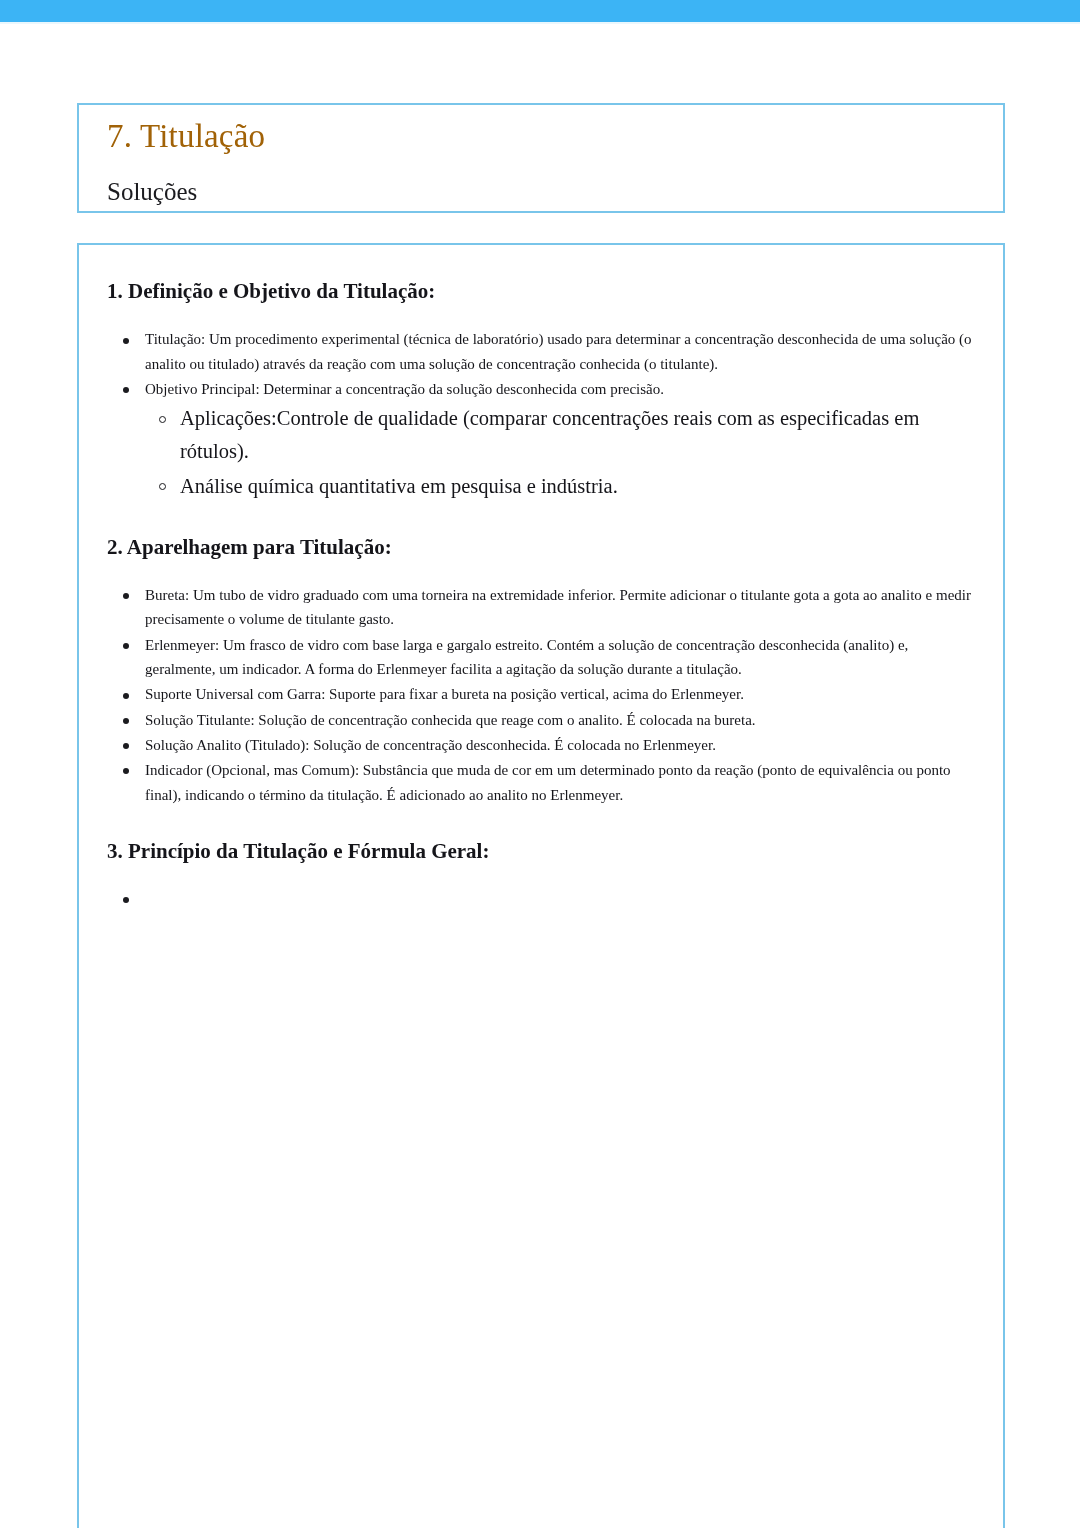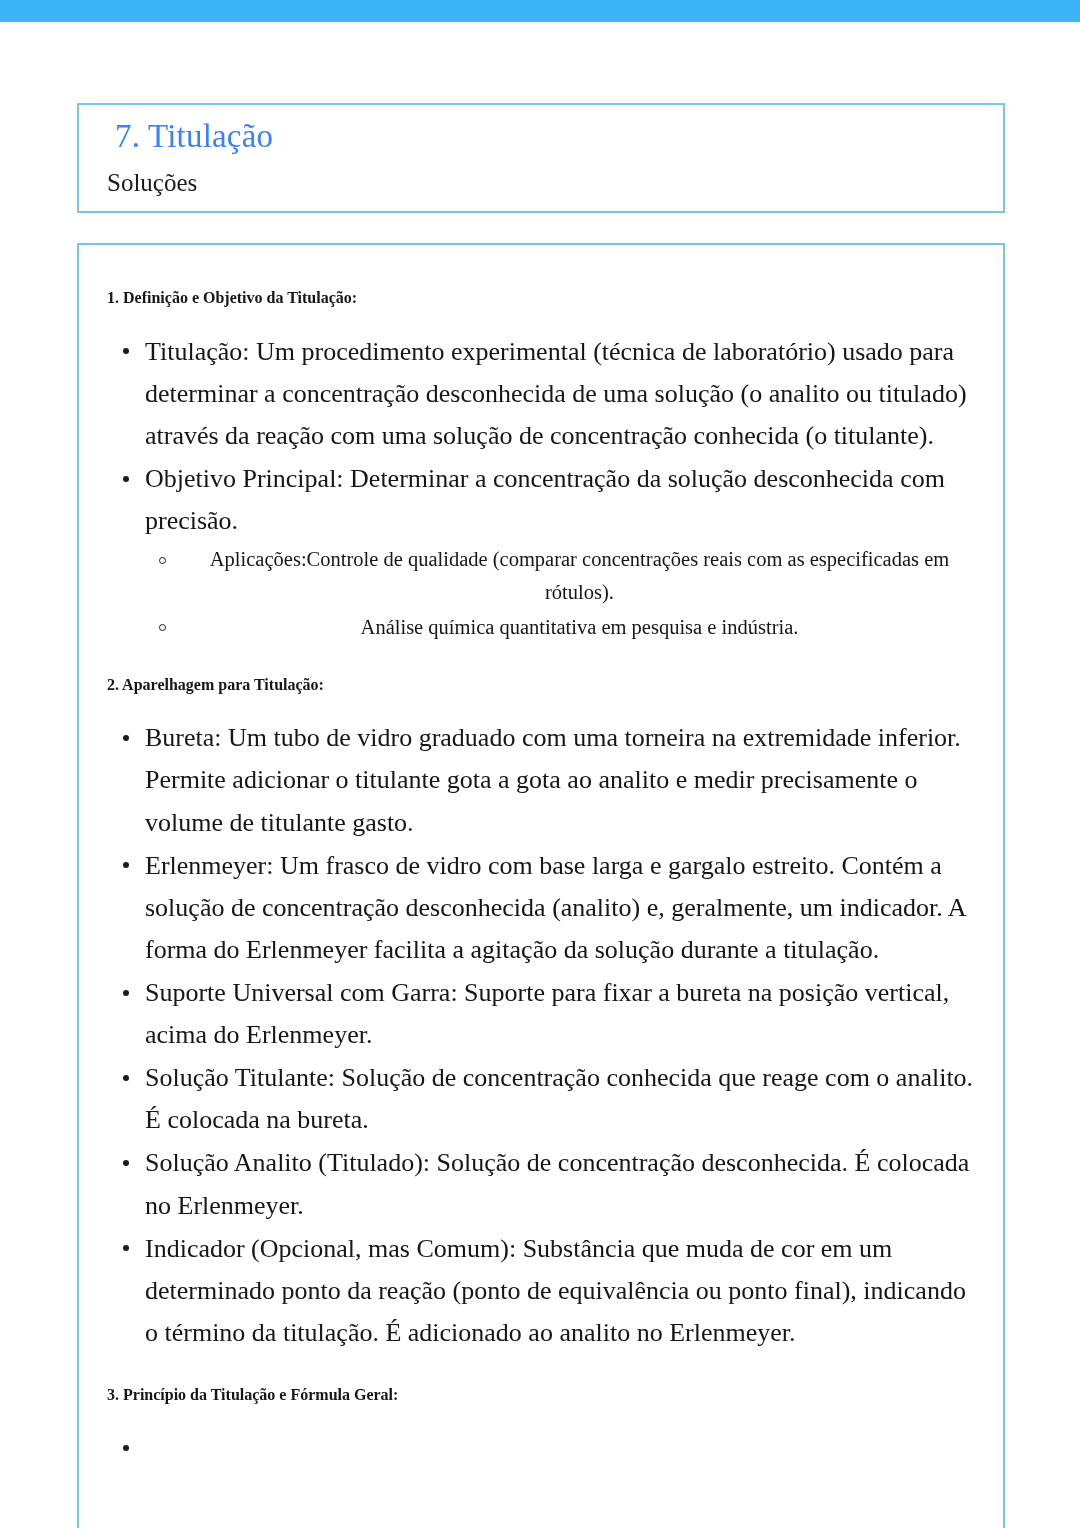--- a/index.html
+++ b/index.html
@@ -41,33 +41,33 @@
     left: 77px;
     top: 103px;
     width: 928px;
     height: 110px;
     box-sizing: border-box;
     border: 2px solid #79c5ea;
     background: #ffffff;
   }
   #doc-title {
     position: absolute;
-    left: 36px;
+    left: 28px;
     top: 13px;
     font-size: 33px;
     line-height: 1.1;
     font-weight: 400;
-    color: #3b82f6;
+    color: #a16207;
     letter-spacing: 0.2px;
     white-space: nowrap;
   }
   #doc-subtitle {
     position: absolute;
     left: 28px;
-    top: 64px;
+    top: 73px;
     font-size: 25px;
     line-height: 1.15;
     font-weight: 400;
     color: #1b1b1f;
     white-space: nowrap;
   }
 
   
   #content-card {
     position: absolute;
@@ -83,38 +83,38 @@
   }
   #content-inner {
     position: absolute;
     left: 28px;
     top: 30px;
     width: 872px;
   }
 
   
   .section-heading {
-    font-size: 16px;
+    font-size: 21px;
     font-weight: 700;
     line-height: 1.35;
     color: #15151a;
-    margin: 12px 0 22px 0;
+    margin: 2px 0 22px 0;
   }
   .section-block + .section-block {
     margin-top: 30px;
   }
   .bullet-list {
     list-style: none;
     margin: 0;
     padding: 0;
   }
   .bullet-item {
     position: relative;
     padding-left: 38px;
-    font-size: 26px;
+    font-size: 15px;
     line-height: 1.62;
     color: #15151a;
     margin: 0 0 1px 0;
   }
   .bullet-item > .marker-disc {
     position: absolute;
     left: 16px;
     top: 0.68em;
     width: 6px;
     height: 6px;
@@ -126,21 +126,20 @@
     margin: 0;
     padding: 0;
   }
   .sub-item {
     position: relative;
     padding-left: 73px;
     font-size: 20.5px;
     line-height: 1.62;
     color: #15151a;
     margin: 0 0 1px 0;
-    text-align: center;
   }
   .sub-item > .marker-circle {
     position: absolute;
     left: 52px;
     top: 0.66em;
     width: 7px;
     height: 7px;
     box-sizing: border-box;
     border-radius: 50%;
     border: 1.4px solid #1b1b1f;

